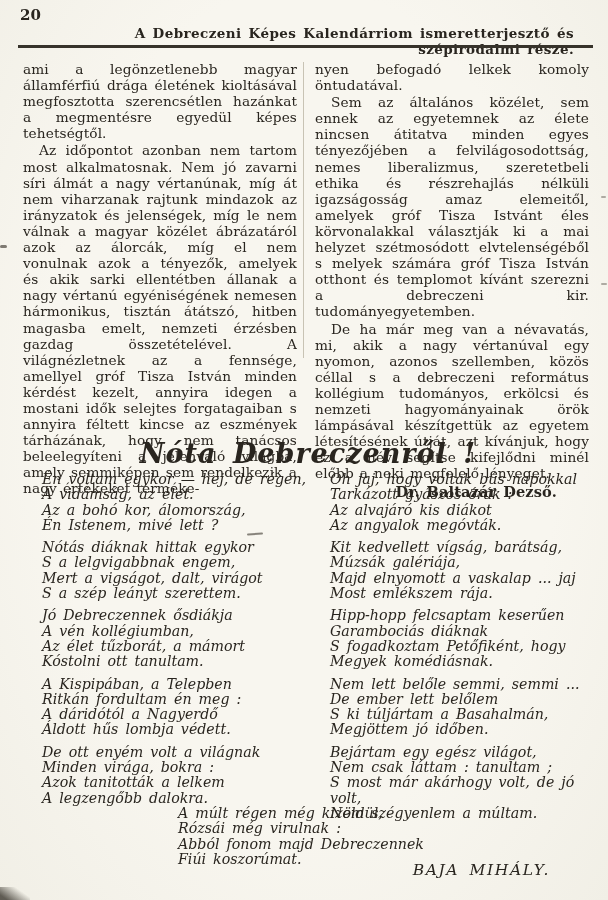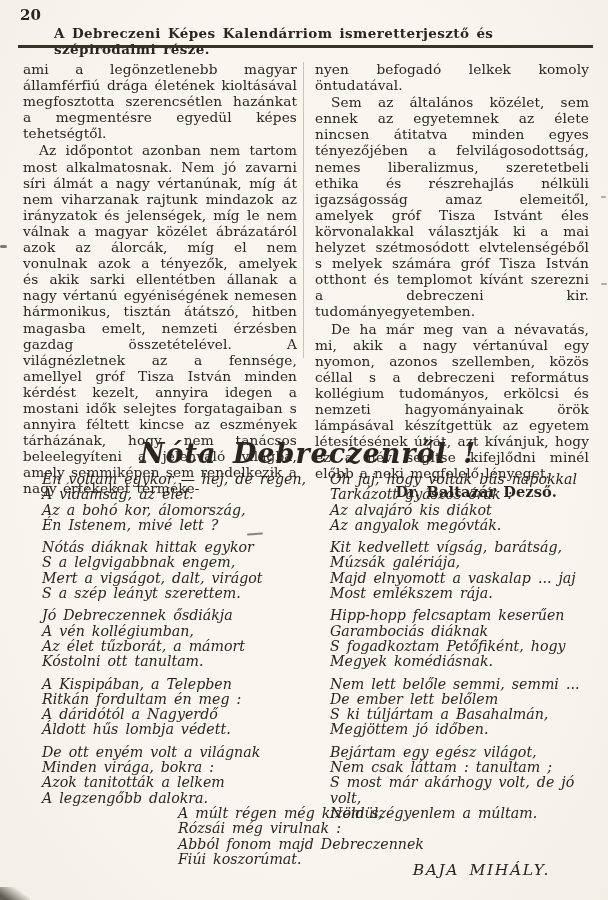--- a/index.html
+++ b/index.html
@@ -4,21 +4,21 @@
 <style>
   html,body { margin:0; padding:0; background:#dedbd2; }
   .page {
     position:relative; width:608px; height:900px; margin:0 auto;
     background:radial-gradient(ellipse at 50% 45%, #f8f6ef 60%, #f1efe6 100%);
     font-family:"DejaVu Serif", serif; color:#29251f; overflow:hidden;
   }
   
   .pageno { position:absolute; left:20px; top:6px; font-size:15px; font-weight:bold; }
   .running-title {
-    position:absolute; left:54px; right:34px; top:25px; text-align:left;
+    position:absolute; left:54px; right:34px; top:25px; text-align:right;
     font-size:13.5px; font-weight:bold; letter-spacing:.4px; word-spacing:2px;
   }
   .header-rule { position:absolute; left:18px; right:15px; top:45px; height:2.5px; background:#37332b; }
   
   .article { position:absolute; top:60px; left:22px; width:568px; display:flex; gap:16px; }
   .article .col {
     width:276px; font-size:13.7px; line-height:16.1px; text-align:justify;
     word-spacing:1.6px; letter-spacing:.1px;
   }
   .article p { margin:1px; text-indent:16px; }

